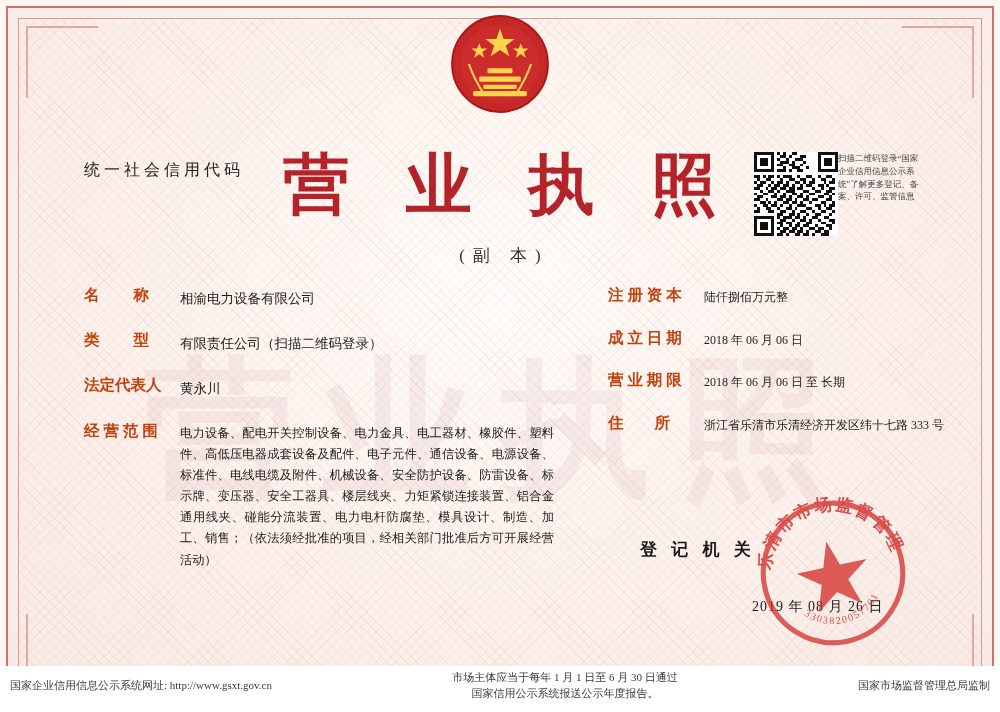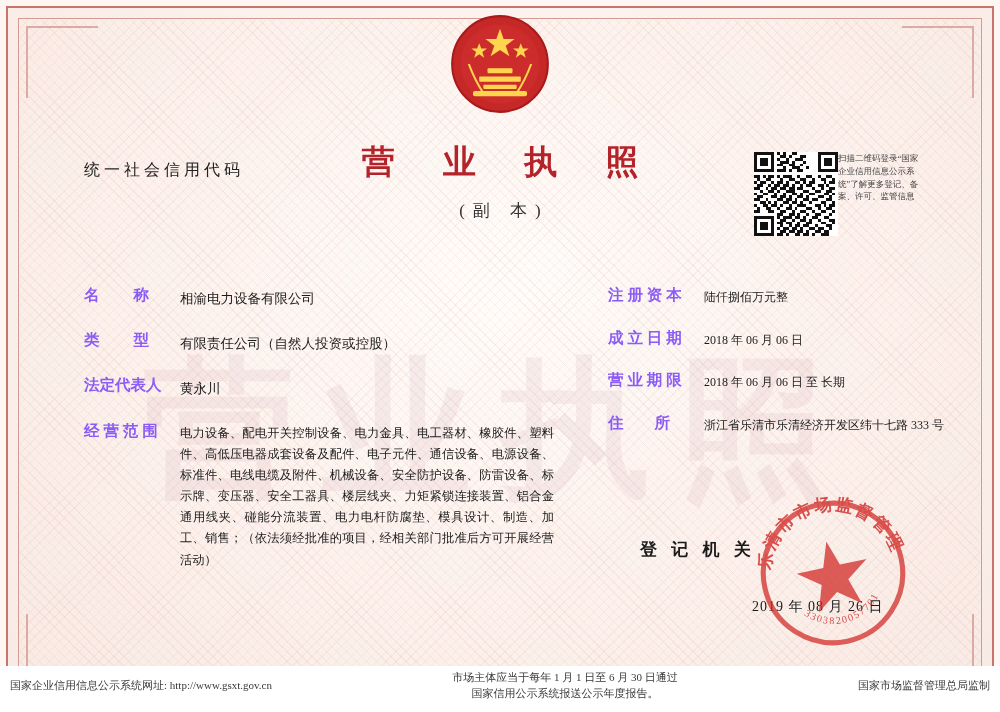--- a/index.html
+++ b/index.html
@@ -83,21 +83,21 @@
   
   .title-block {
     position: absolute;
     left: 0; right: 0;
     top: 140px;
     text-align: center;
   }
   .title {
     font-family: "Liberation Serif", serif;
     font-weight: bold;
-    font-size: 33px;
+    font-size: 66px;
     letter-spacing: 20px;
     color: #b4232a;
     text-indent: 20px;
   }
   .subtitle {
     margin-top: 14px;
     font-family: "Liberation Serif", serif;
     font-size: 17px;
     letter-spacing: 8px;
     color: #333;
@@ -160,21 +160,21 @@
   .field {
     display: flex;
     margin-bottom: 20px;
     align-items: flex-start;
   }
   .f-label {
     flex: 0 0 96px;
     font-size: 15.5px;
     font-family: "Liberation Serif", serif;
     font-weight: bold;
-    color: #8b5cf6;
+    color: #c2410c;
     letter-spacing: 1px;
     display: flex;
     justify-content: space-between;
   }
   .f-label.wide { flex: 0 0 96px; letter-spacing: 0px; }
   .f-value {
     flex: 1;
     font-size: 13.5px;
     font-family: "Liberation Serif", serif;
     color: #1b1b1b;
@@ -497,21 +497,21 @@
     <div class="qr-note">扫描二维码登录“国家企业信用信息公示系统”了解更多登记、备案、许可、监管信息</div>
   </div>
 
   <div class="col-left">
     <div class="field">
       <div class="f-label">名　　称</div>
       <div class="f-value">相渝电力设备有限公司</div>
     </div>
     <div class="field">
       <div class="f-label">类　　型</div>
-      <div class="f-value">有限责任公司（自然人投资或控股）</div>
+      <div class="f-value">有限责任公司（扫描二维码登录）</div>
     </div>
     <div class="field">
       <div class="f-label wide">法定代表人</div>
       <div class="f-value">黄永川</div>
     </div>
     <div class="field">
       <div class="f-label wide">经 营 范 围</div>
       <div class="f-value small">电力设备、配电开关控制设备、电力金具、电工器材、橡胶件、塑料件、高低压电器成套设备及配件、电子元件、通信设备、电源设备、标准件、电线电缆及附件、机械设备、安全防护设备、防雷设备、标示牌、变压器、安全工器具、楼层线夹、力矩紧锁连接装置、铝合金通用线夹、碰能分流装置、电力电杆防腐垫、模具设计、制造、加工、销售；（依法须经批准的项目，经相关部门批准后方可开展经营活动）</div>
     </div>
   </div>

